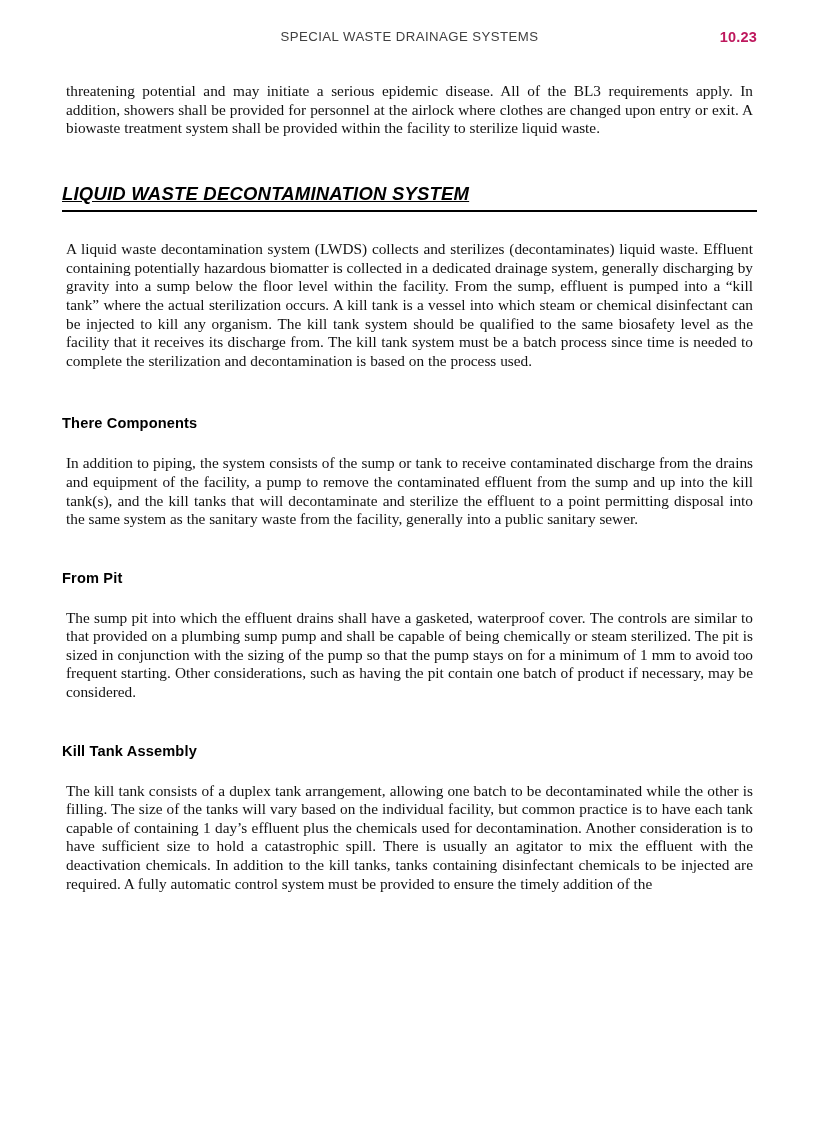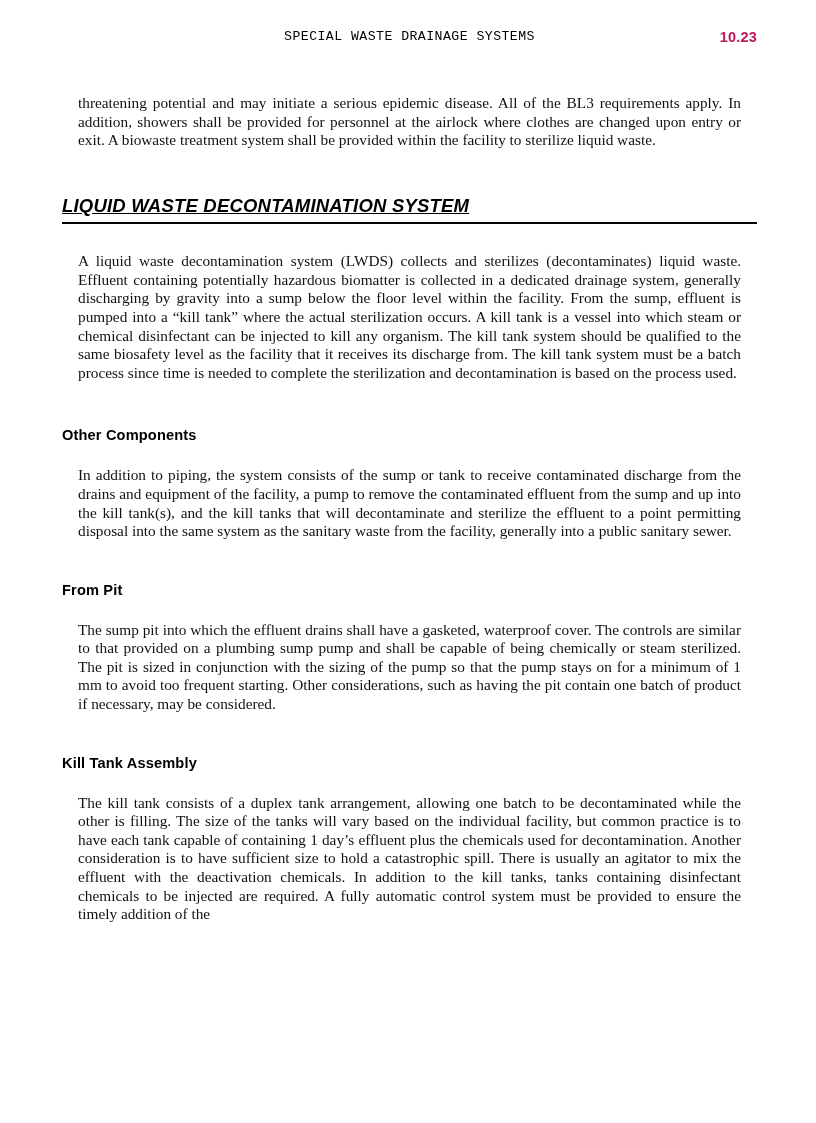--- a/index.html
+++ b/index.html
@@ -31,24 +31,24 @@
     position: absolute;
     left: 62px;
     top: 29px;
     width: 695px;
     height: 20px;
     display: flex;
     align-items: baseline;
     justify-content: flex-end;
   }
   .running-head-title {
-    font-family: Liberation Mono, monospace;
+    font-family: Liberation Sans, sans-serif;
     font-size: 13.2px;
     letter-spacing: 0.45px;
-    color: #000000;
+    color: #404040;
     position: absolute;
     left: 50%;
     transform: translateX(-50%);
     white-space: nowrap;
   }
   .folio {
     font-family: "Liberation Sans", "DejaVu Sans", sans-serif;
     font-weight: bold;
     font-size: 14.5px;
     color: #be185d;
@@ -58,21 +58,21 @@
 
   
   .column {
     position: absolute;
     left: 62px;
     top: 78px;
     width: 695px;
   }
 
   p.body {
-    margin: 16px;
+    margin: 4px;
     font-size: 15.3px;
     line-height: 18.6px;
     text-align: justify;
     text-justify: inter-word;
     hyphens: none;
     color: #111111;
   }
 
   
   .section-head-wrap {
@@ -123,21 +123,21 @@
 
     <p class="body">threatening potential and may initiate a serious epidemic disease. All of the BL3 requirements apply. In addition, showers shall be provided for personnel at the airlock where clothes are changed upon entry or exit. A biowaste treatment system shall be provided within the facility to sterilize liquid waste.</p>
 
     <div class="section-head-wrap">
       <div class="section-head">LIQUID WASTE DECONTAMINATION SYSTEM</div>
       <div class="section-rule"></div>
     </div>
 
     <p class="body">A liquid waste decontamination system (LWDS) collects and sterilizes (decontaminates) liquid waste. Effluent containing potentially hazardous biomatter is collected in a dedicated drainage system, generally discharging by gravity into a sump below the floor level within the facility. From the sump, effluent is pumped into a “kill tank” where the actual sterilization occurs. A kill tank is a vessel into which steam or chemical disinfectant can be injected to kill any organism. The kill tank system should be qualified to the same biosafety level as the facility that it receives its discharge from. The kill tank system must be a batch process since time is needed to complete the sterilization and decontamination is based on the process used.</p>
 
-    <div class="subhead first">Other Components</div>
+    <div class="subhead first">There Components</div>
     <p class="body">In addition to piping, the system consists of the sump or tank to receive contaminated discharge from the drains and equipment of the facility, a pump to remove the contaminated effluent from the sump and up into the kill tank(s), and the kill tanks that will decontaminate and sterilize the effluent to a point permitting disposal into the same system as the sanitary waste from the facility, generally into a public sanitary sewer.</p>
 
     <div class="subhead">From Pit</div>
     <p class="body">The sump pit into which the effluent drains shall have a gasketed, waterproof cover. The controls are similar to that provided on a plumbing sump pump and shall be capable of being chemically or steam sterilized. The pit is sized in conjunction with the sizing of the pump so that the pump stays on for a minimum of 1 mm to avoid too frequent starting. Other considerations, such as having the pit contain one batch of product if necessary, may be considered.</p>
 
     <div class="subhead">Kill Tank Assembly</div>
     <p class="body">The kill tank consists of a duplex tank arrangement, allowing one batch to be decontaminated while the other is filling. The size of the tanks will vary based on the individual facility, but common practice is to have each tank capable of containing 1 day’s effluent plus the chemicals used for decontamination. Another consideration is to have sufficient size to hold a catastrophic spill. There is usually an agitator to mix the effluent with the deactivation chemicals. In addition to the kill tanks, tanks containing disinfectant chemicals to be injected are required. A fully automatic control system must be provided to ensure the timely addition of the</p>
 
   </div>
 </div>

